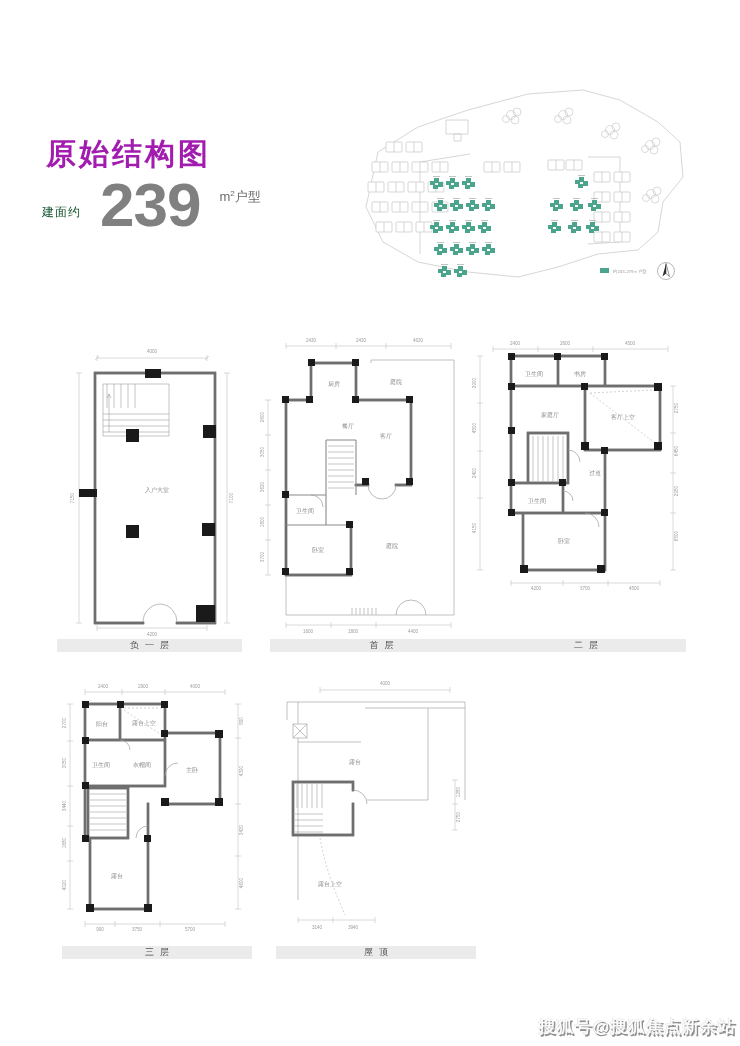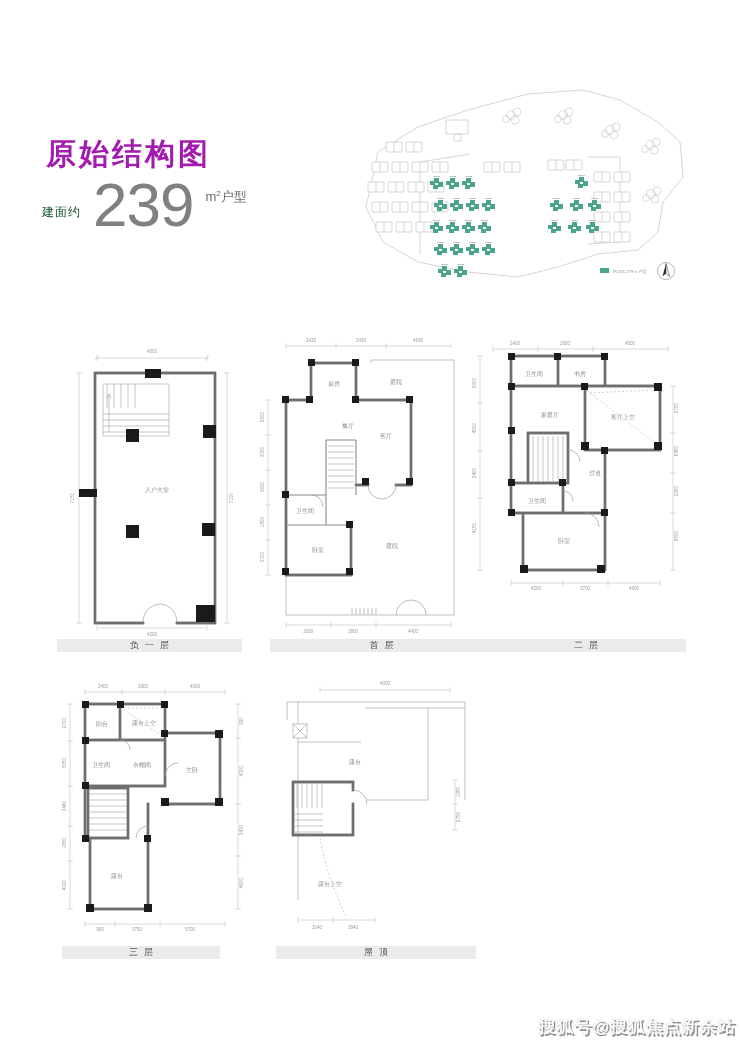--- a/index.html
+++ b/index.html
@@ -3,21 +3,21 @@
 <meta charset="utf-8">
 <style>
   html,body{margin:0;padding:0;background:#ffffff;}
   .page{position:relative;width:740px;height:1046px;background:#ffffff;overflow:hidden;
         font-family:"Liberation Sans","DejaVu Sans",sans-serif;}
   
   .title{position:absolute;left:46px;top:134px;font-size:30px;font-weight:bold;
          color:#a21caf;letter-spacing:3px;}
   .area-row{position:absolute;left:42px;top:178px;display:flex;align-items:flex-end;}
   .area-prefix{font-size:12px;color:#14532d;margin-bottom:12px;letter-spacing:1px;}
-  .area-value{font-size:62px;font-weight:400;color:#808080;line-height:0.88;margin:0 12px;letter-spacing:-1px;}
+  .area-value{font-size:62px;font-weight:700;color:#808080;line-height:0.88;margin:0 19px;letter-spacing:-1px;}
   .area-unit{font-size:13px;color:#6b6b6b;margin-bottom:27px;}
   .area-unit sup{font-size:8px;}
   
   .cap{position:absolute;height:13px;background:#ebebeb;color:#4f4f4f;font-size:9px;
        letter-spacing:6px;text-align:center;line-height:13px;padding-left:6px;box-sizing:border-box;}
   
   .wm{position:absolute;right:4px;bottom:8px;font-size:17px;font-weight:bold;color:#fafafa;
       letter-spacing:1px;
       text-shadow:1.5px 1.5px 0 #8f8f8f,-0.5px -0.5px 0 #d9d9d9;}
   
@@ -343,21 +343,21 @@
       <rect x="26" y="228" width="8" height="8"></rect>
         <rect x="84" y="228" width="8" height="8"></rect>
     </g>
     <text class="rl" x="42" y="50">阳台</text>
     <text class="rl" x="84" y="49">露台上空</text>
     <text class="rl" x="41" y="91">卫生间</text>
     <text class="rl" x="82" y="91">衣帽间</text>
     <text class="rl" x="132" y="96">主卧</text>
     <text class="rl" x="57" y="202">露台</text>
   </svg>
-  <div class="cap" style="left:62px;top:946px;width:158px;">三层</div>
+  <div class="cap" style="left:62px;top:946px;width:190px;">三层</div>
 
   <svg style="left:265px;top:672px;" width="207" height="274" viewBox="0 0 207 274">
     <g class="dimline">
       <path d="M55,18 H185 M55,15 V21 M185,15 V21"></path>
       <path d="M190,108 V158 M187,108 H193 M187,132 H193 M187,158 H193"></path>
       <path d="M33,248 H110 M33,245 V251 M68,245 V251 M110,245 V251"></path>
     </g>
     <text class="dm" x="120" y="13">4000</text>
     <text class="dm" transform="rotate(-90 195 120)" x="195" y="120">1280</text>
     <text class="dm" transform="rotate(-90 195 145)" x="195" y="145">2750</text>

